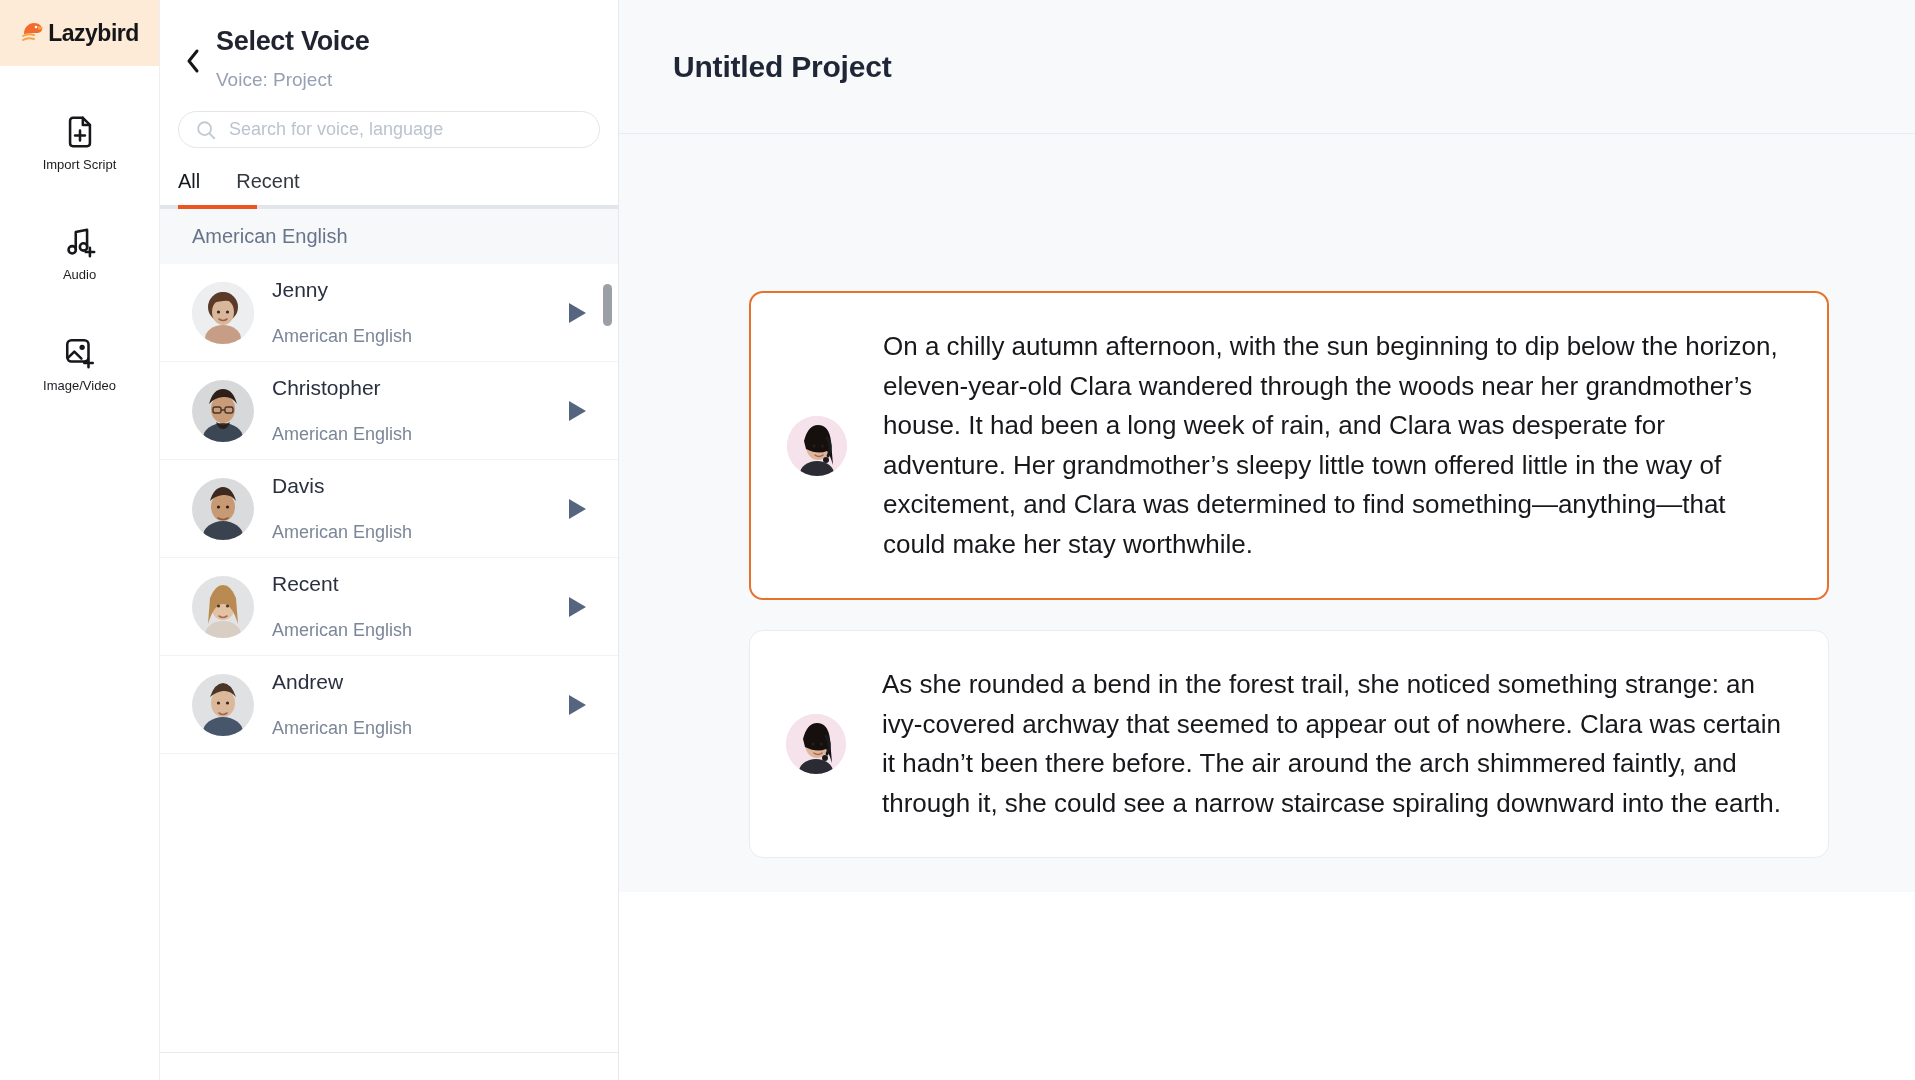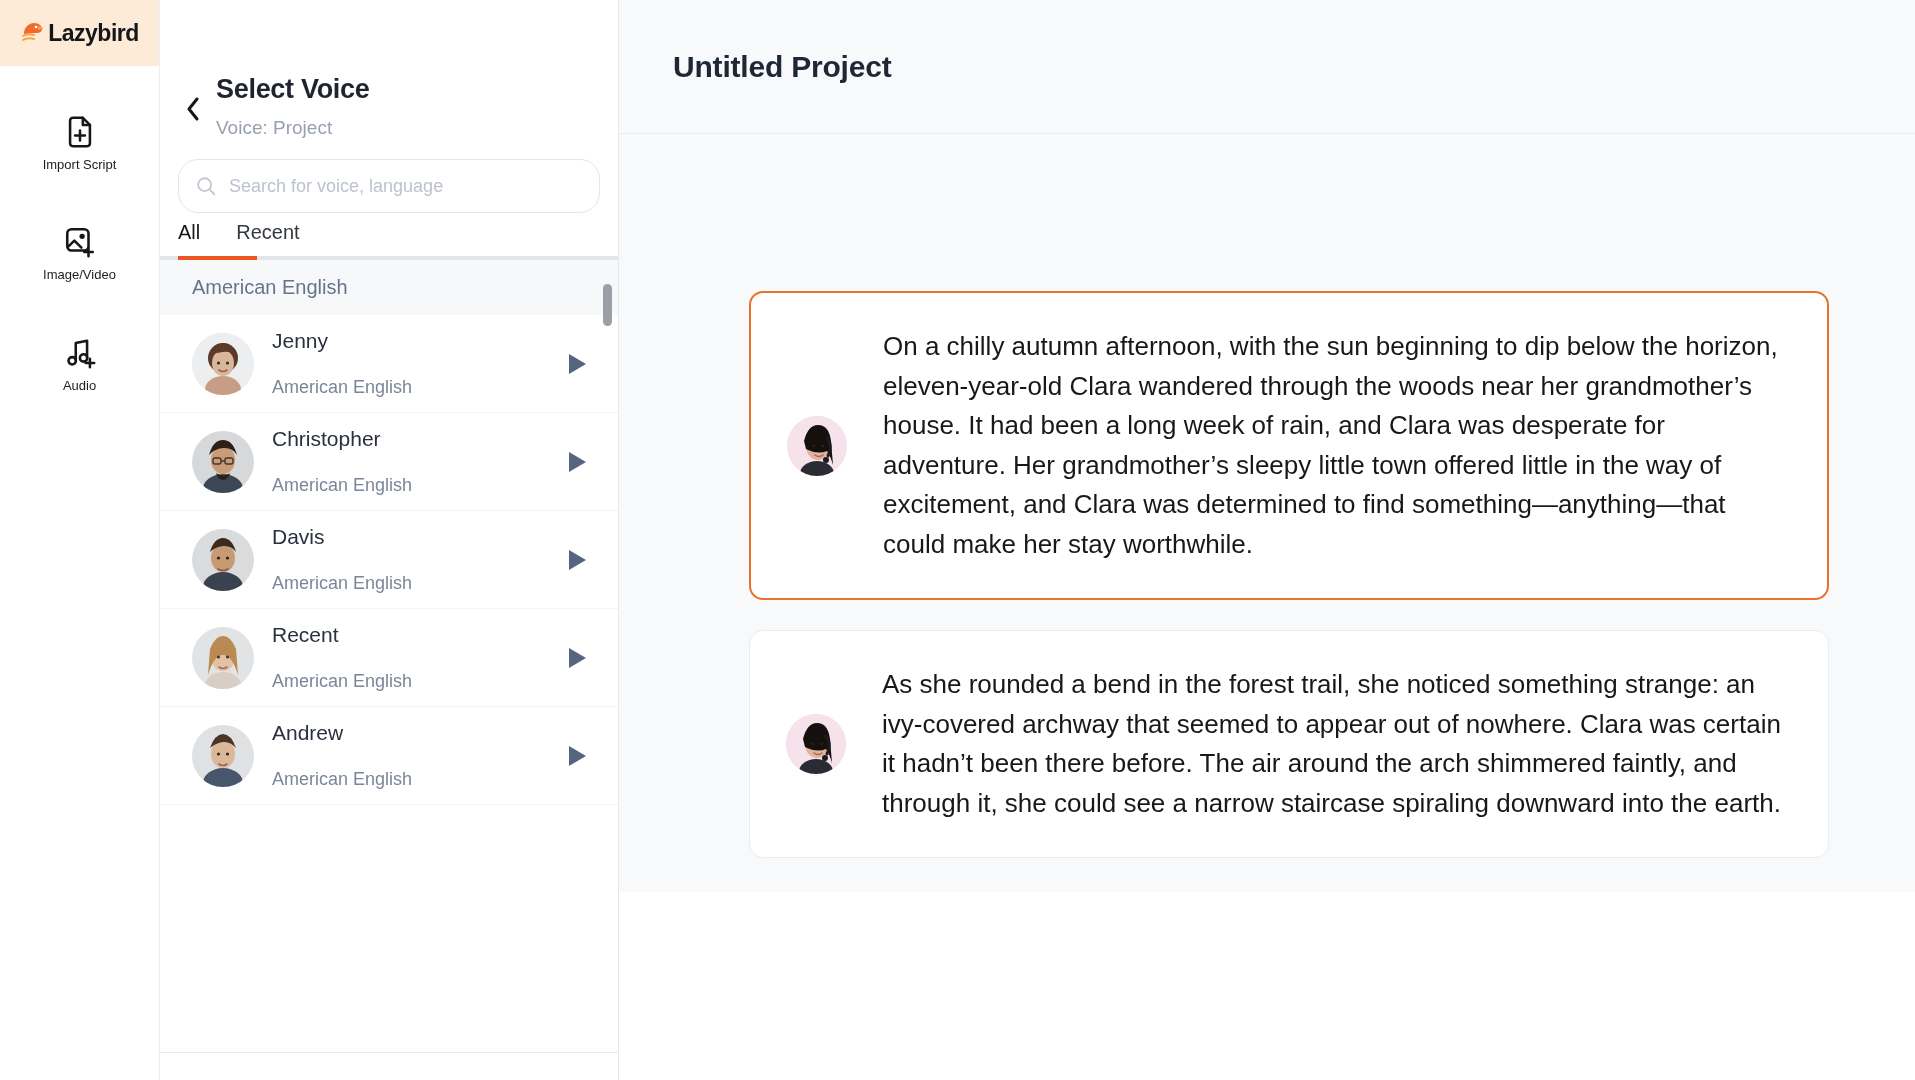--- a/index.html
+++ b/index.html
@@ -36,43 +36,43 @@
   .rail-icon { width: 36px; height: 36px; display:flex; align-items:center; justify-content:center; }
   .rail-label { font-size: 13px; color: #1c1d21; line-height: 1.1; }
 
   
   .voice-panel {
     width: 459px; flex: 0 0 459px; height: 1080px;
     background: #ffffff;
     border-right: 1px solid #e6e8ec;
     display: flex; flex-direction: column; position: relative;
   }
-  .vp-head { padding: 26px 18px 0 18px; display: flex; align-items: flex-start; gap: 8px; margin-top: 48px; }
+  .vp-head { padding: 26px 18px 0 18px; display: flex; align-items: flex-start; gap: 8px; }
   .back-btn {
     width: 30px; height: 46px; display: flex; align-items: center; justify-content: center;
     cursor: pointer; margin-top: 12px;
   }
   .vp-titles { display:flex; flex-direction: column; }
   .vp-title { font-size: 27px; font-weight: 700; color: #1f2430; letter-spacing: -0.3px; }
   .vp-sub { font-size: 19px; color: #97a0b2; margin-top: 12px; }
 
   .search-wrap { padding: 20px 18px 0 18px; }
   .search-box {
-    height: 54px; border: 1px solid #e3e6eb; border-radius: 20px;
+    height: 37px; border: 1px solid #e3e6eb; border-radius: 20px;
     display: flex; align-items: center; gap: 12px; padding: 0 16px;
     background: #fff;
   }
   .search-input {
     border: 0; outline: 0; font-size: 18px; color: #2b3240;
     font-family: "Liberation Sans", sans-serif; flex: 1; background: transparent;
   }
   .search-input::placeholder { color: #bcc3ce; }
 
   .tabs {
-    margin-top: 8px; padding: 0 18px; display: flex; gap: 36px;
+    margin-top: 22px; padding: 0 18px; display: flex; gap: 36px;
     position: relative;
   }
   .tab {
     font-size: 20px; color: #33383f; padding-bottom: 16px; cursor: pointer;
   }
   .tab.active { color: #15181d; }
   .tabs-underline {
     position: absolute; left: 0; right: 0; bottom: 0; height: 4px; background: #e2e5e9;
   }
   .tabs-underline .active-bar {
@@ -173,39 +173,39 @@
             <path d="M14 2v5h5"></path>
             <path d="M12 11v7M8.5 14.5h7"></path>
           </svg>
         </span>
         <span class="rail-label">Import Script</span>
       </div>
 
       <div class="rail-item">
         <span class="rail-icon">
           <svg width="34" height="34" viewBox="0 0 24 24" fill="none" stroke="#16171b" stroke-width="1.8" stroke-linecap="round" stroke-linejoin="round">
+            <path d="M9 17V5l8-1.6V15"></path>
+            <circle cx="6.5" cy="17.5" r="2.6"></circle>
+            <circle cx="14.5" cy="15.5" r="2.6"></circle>
+            <path d="M19 16v6M16 19h6"></path>
+          </svg>
+        </span>
+        <span class="rail-label">Audio</span>
+      </div>
+
+      <div class="rail-item">
+        <span class="rail-icon">
+          <svg width="34" height="34" viewBox="0 0 24 24" fill="none" stroke="#16171b" stroke-width="1.8" stroke-linecap="round" stroke-linejoin="round">
             <rect x="3" y="3" width="15" height="15" rx="3"></rect>
             <circle cx="13.5" cy="8" r="1"></circle>
             <path d="M3.5 15.5 L8 11 L13 16"></path>
             <path d="M18 16v6M15 19h6"></path>
           </svg>
         </span>
         <span class="rail-label">Image/Video</span>
-      </div>
-
-      <div class="rail-item">
-        <span class="rail-icon">
-          <svg width="34" height="34" viewBox="0 0 24 24" fill="none" stroke="#16171b" stroke-width="1.8" stroke-linecap="round" stroke-linejoin="round">
-            <path d="M9 17V5l8-1.6V15"></path>
-            <circle cx="6.5" cy="17.5" r="2.6"></circle>
-            <circle cx="14.5" cy="15.5" r="2.6"></circle>
-            <path d="M19 16v6M16 19h6"></path>
-          </svg>
-        </span>
-        <span class="rail-label">Audio</span>
       </div>
 
     </div>
   </div>
 
   <div class="voice-panel">
 
     <div class="vp-head">
       <span class="back-btn">
         <svg width="22" height="30" viewBox="0 0 22 30" fill="none" stroke="#15161a" stroke-width="3" stroke-linecap="round" stroke-linejoin="round">

